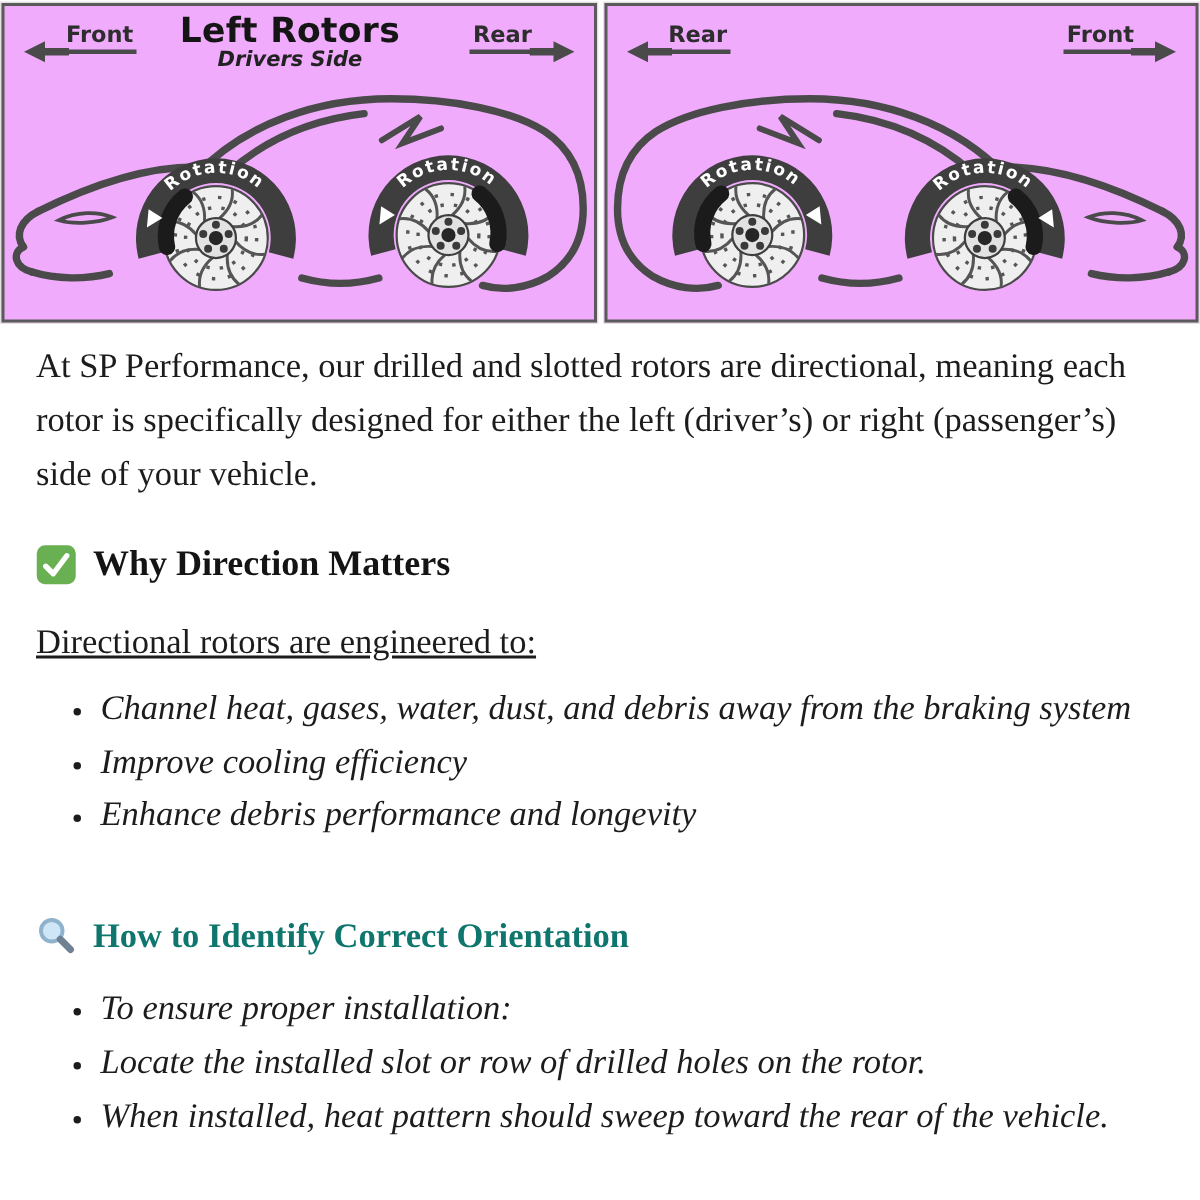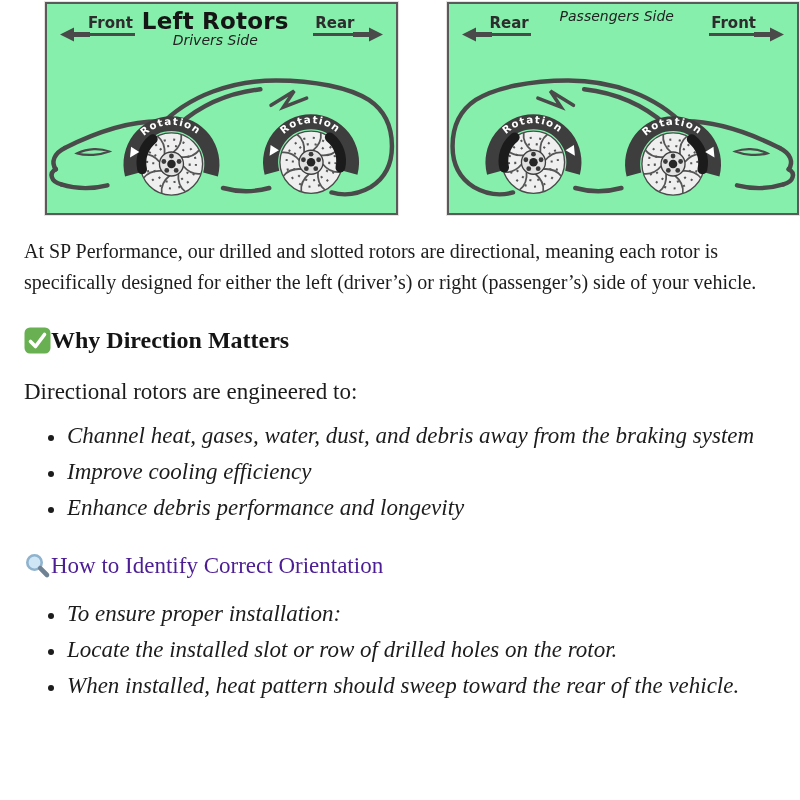--- a/index.html
+++ b/index.html
@@ -7,60 +7,59 @@
     width:800px; min-height:800px;
     font-family:"Liberation Serif", serif;
     color:#1c1c1c;
     -webkit-font-smoothing:antialiased;
   }
 
   
   .diagram { display:flex; gap:5px; padding:2px 1px 0 1px; }
   .panel {
     position:relative; flex:1; height:209px;
-    border:2px solid #5a5a5a; background:#86efac;
+    border:2px solid #5a5a5a; background:#f0abfc;
     box-shadow:0 0 0 1px #e6e2e2;
     overflow:hidden;
-    margin-left:44px;
   }
   .panel-header { position:relative; height:50px; }
   .panel-title-block {
     position:absolute; left:0; right:12px; top:5px; text-align:center;
     font-family:"DejaVu Sans", sans-serif; line-height:1.05;
   }
   .panel-title { font-size:23px; font-weight:bold; color:#151515; letter-spacing:0.2px; }
-  .panel-subtitle { font-size:14px; font-weight:normal; font-style:italic; color:#222; }
+  .panel-subtitle { font-size:14px; font-weight:bold; font-style:italic; color:#222; }
   .dir-label {
     position:absolute; top:10px;
     display:inline-flex; align-items:flex-end;
     font-family:"DejaVu Sans", sans-serif; font-weight:bold; font-size:15px; color:#2d2d2d;
   }
   .dir-label.left-side  { left:13px; }
   .dir-label.right-side { right:13px; }
   .dir-label .lbl { border-bottom:3px solid #4a4a4a; padding:0 2px 1px 2px; }
   .dir-label svg { margin-bottom:-6px; }
   .dir-label.left-side  svg { margin-right:-4px; }
   .dir-label.right-side svg { margin-left:-4px; }
 
   .car-art { position:absolute; left:0; right:0; bottom:1px; width:100%; height:156px; display:block; }
   .rot-text { font-family:"DejaVu Sans", sans-serif; font-weight:bold; font-size:11.5px;
               fill:#ffffff; letter-spacing:1.3px; }
 
   
   main { padding:8px 30px 26px 24px; }
-  .intro { font-size:20px; line-height:1.56; margin:13px 0 0 0; }
+  .intro { font-size:23px; line-height:1.56; margin:3px 0 0 0; }
   .sec-heading {
-    display:flex; align-items:center; 
+    display:flex; align-items:center; gap:11px;
     font-size:24px; font-weight:bold; color:#141414;
     margin:29px 0 0 0;
     text-align:center;
   }
-  .sec-heading.plain { font-weight:normal; font-size:23px; color:#4c1d95; margin-top:26px; }
+  .sec-heading.plain { font-weight:bold; font-size:23px; color:#0f766e; margin-top:49px; }
   .sec-heading svg { flex:0 0 auto; }
-  .lead { font-size:23px; margin:25px 0 0 0; }
+  .lead { font-size:23px; margin:25px 0 0 0;text-decoration:underline; }
   ul.blist {
     margin:13px 0 0 0; padding:0 0 0 42px;
     font-size:23px; line-height:1.56; list-style:disc;
   }
   ul.blist li { padding-left:1px; margin:0;font-style:italic; }
   ul.blist li::marker { color:#1c1c1c; font-size:0.82em; }
   ul.blist.how { margin-top:17px; }
 </style>
 </head>
 <body>
@@ -150,21 +149,20 @@
 
   <div class="panel">
     <div class="panel-header">
       <span class="dir-label left-side">
         <svg width="30" height="15" viewBox="0 0 30 15">
           <path d="M0,7.5 L14,0.5 L14,5 L30,5 L30,10 L14,10 L14,14.5 Z" fill="#4a4a4a"></path>
         </svg>
         <span class="lbl">Rear</span>
       </span>
       <div class="panel-title-block">
-        <div class="panel-subtitle">Passengers Side</div>
       </div>
       <span class="dir-label right-side">
         <span class="lbl">Front</span>
         <svg width="30" height="15" viewBox="0 0 30 15">
           <path d="M30,7.5 L16,0.5 L16,5 L0,5 L0,10 L16,10 L16,14.5 Z" fill="#4a4a4a"></path>
         </svg>
       </span>
     </div>
     <svg class="car-art" viewBox="0 0 392 158" preserveAspectRatio="xMidYMax meet">
       <use href="#car-left-art" transform="translate(392,0) scale(-1,1)"></use>

